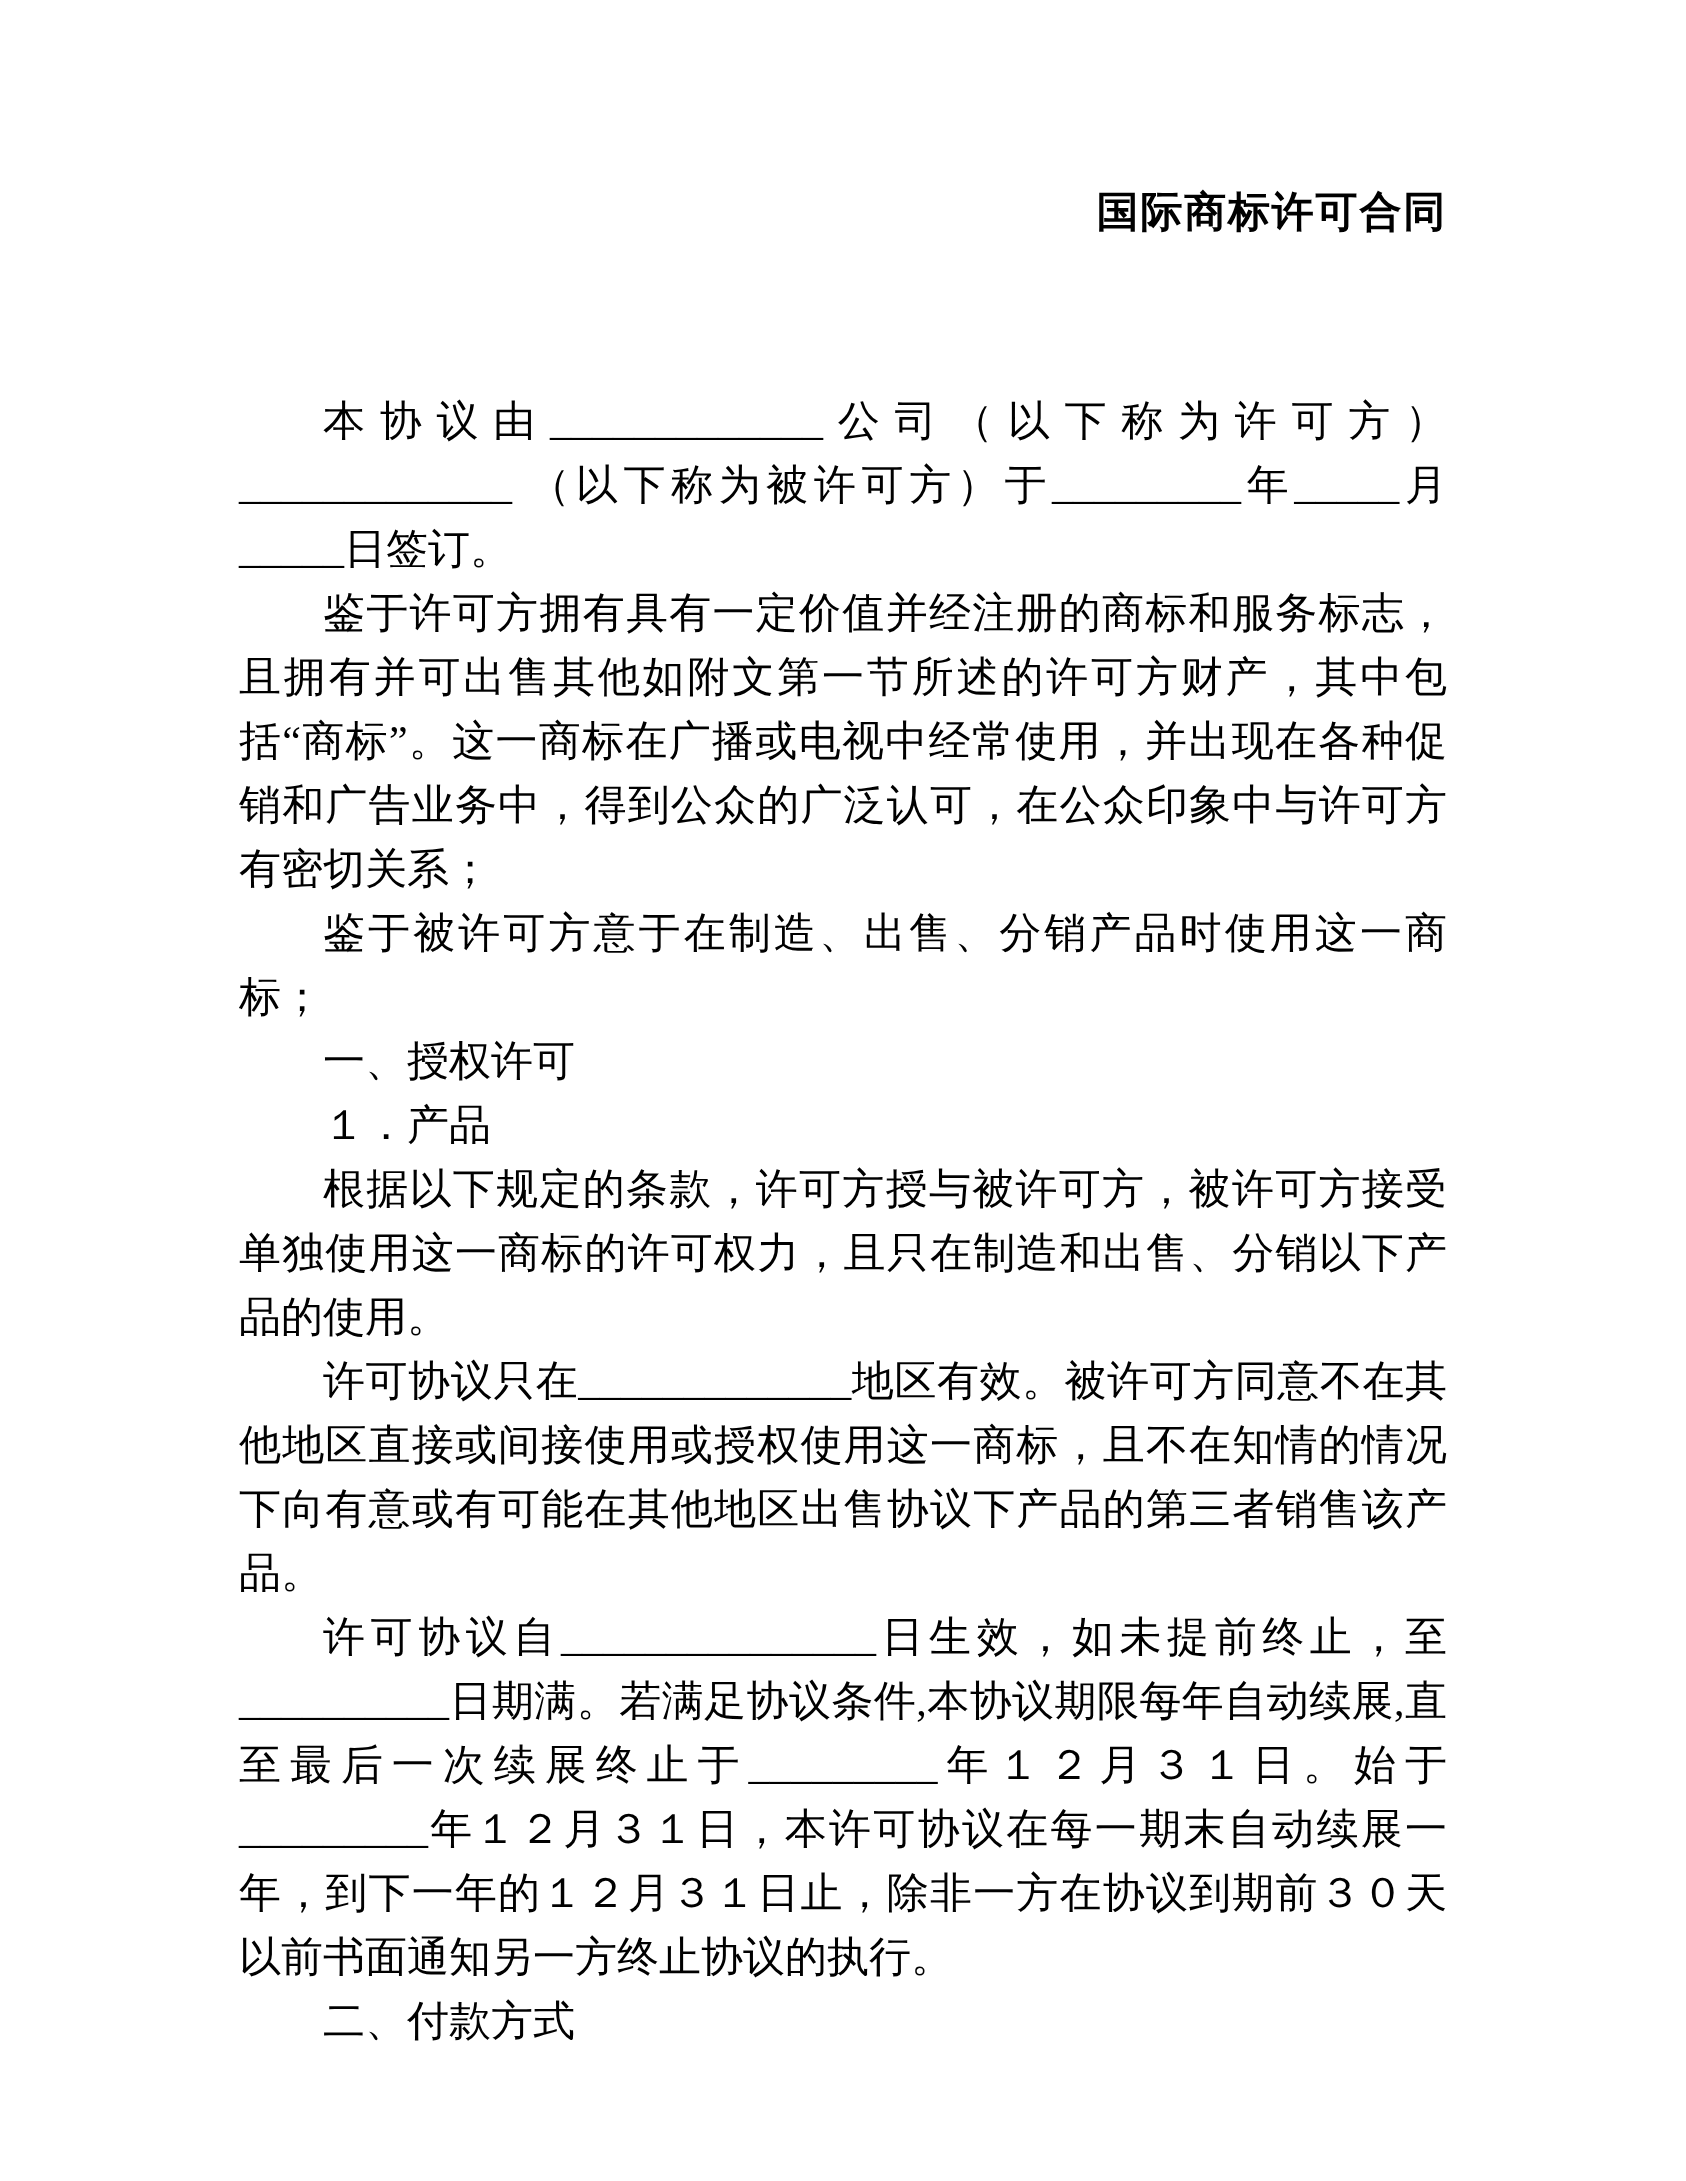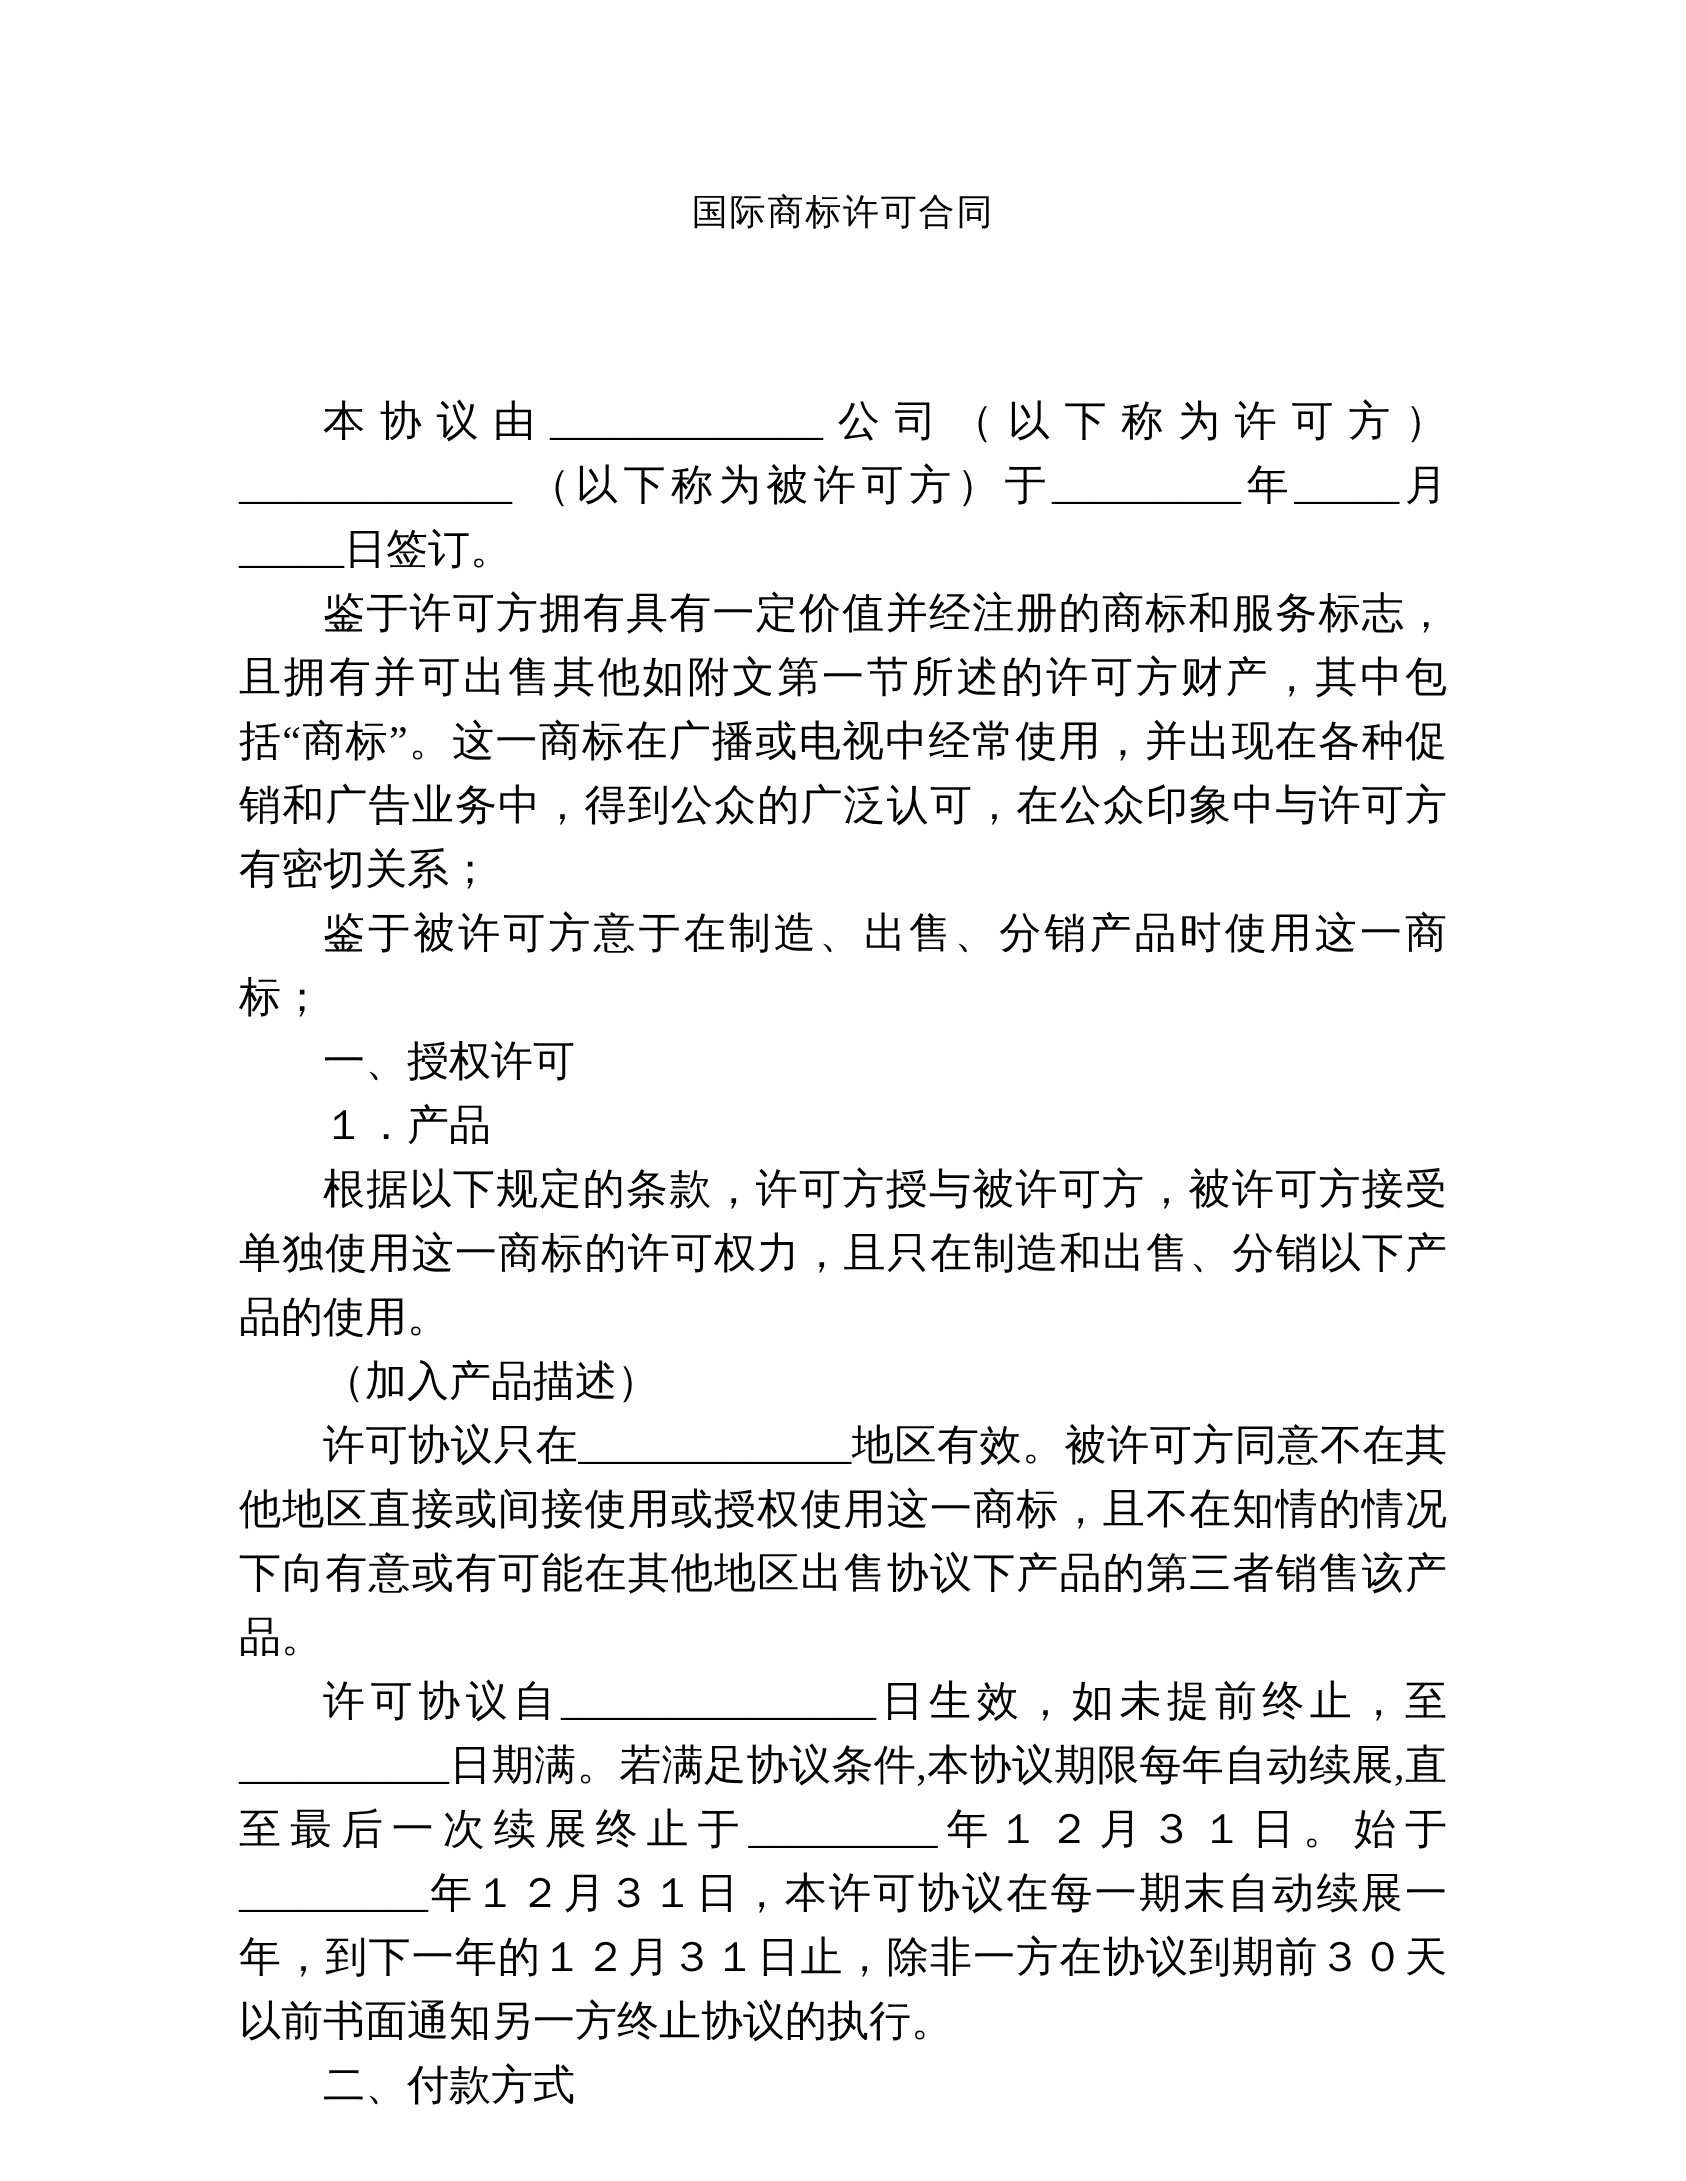--- a/index.html
+++ b/index.html
@@ -12,24 +12,24 @@
     width: 1686px;
     height: 2182px;
     box-sizing: border-box;
     background: #ffffff;
     color: #000000;
     padding: 180px 239px 55px 239px;
     font-family: "Liberation Serif", "DejaVu Serif", serif;
     overflow: hidden;
   }
   .doc-title {
-    font-size: 36px;
+    font-size: 42px;
     line-height: 64px;
-    font-weight: normal;
-    text-align: center;
+    font-weight: bold;
+    text-align: right;
     margin: 0 0 145px 0;
     letter-spacing: 1.8px;
   }
   .doc-body p {
     font-size: 42px;
     line-height: 64px;
     margin: 0;
     padding: 0;
     text-indent: 2em;
     text-align: justify;
@@ -41,19 +41,18 @@
 <div class="page">
   <h1 class="doc-title">国际商标许可合同</h1>
 
   <div class="doc-body">
     <p>本协议由_____________公司（以下称为许可方） _____________ （以下称为被许可方）于_________年_____月_____日签订。</p>
     <p>鉴于许可方拥有具有一定价值并经注册的商标和服务标志，且拥有并可出售其他如附文第一节所述的许可方财产，其中包括“商标”。这一商标在广播或电视中经常使用，并出现在各种促销和广告业务中，得到公众的广泛认可，在公众印象中与许可方有密切关系；</p>
     <p>鉴于被许可方意于在制造、出售、分销产品时使用这一商标；</p>
     <p>一、授权许可</p>
     <p>１．产品</p>
     <p>根据以下规定的条款，许可方授与被许可方，被许可方接受单独使用这一商标的许可权力，且只在制造和出售、分销以下产品的使用。</p>
-    <p>（加入产品描述）</p>
     <p>许可协议只在_____________地区有效。被许可方同意不在其他地区直接或间接使用或授权使用这一商标，且不在知情的情况下向有意或有可能在其他地区出售协议下产品的第三者销售该产品。</p>
     <p>许可协议自_______________日生效，如未提前终止，至__________日期满。若满足协议条件,本协议期限每年自动续展,直至最后一次续展终止于_________年１２月３１日。始于_________年１２月３１日，本许可协议在每一期末自动续展一年，到下一年的１２月３１日止，除非一方在协议到期前３０天以前书面通知另一方终止协议的执行。</p>
     <p>二、付款方式</p>
   </div>
 </div>
 
 
 </body></html>

